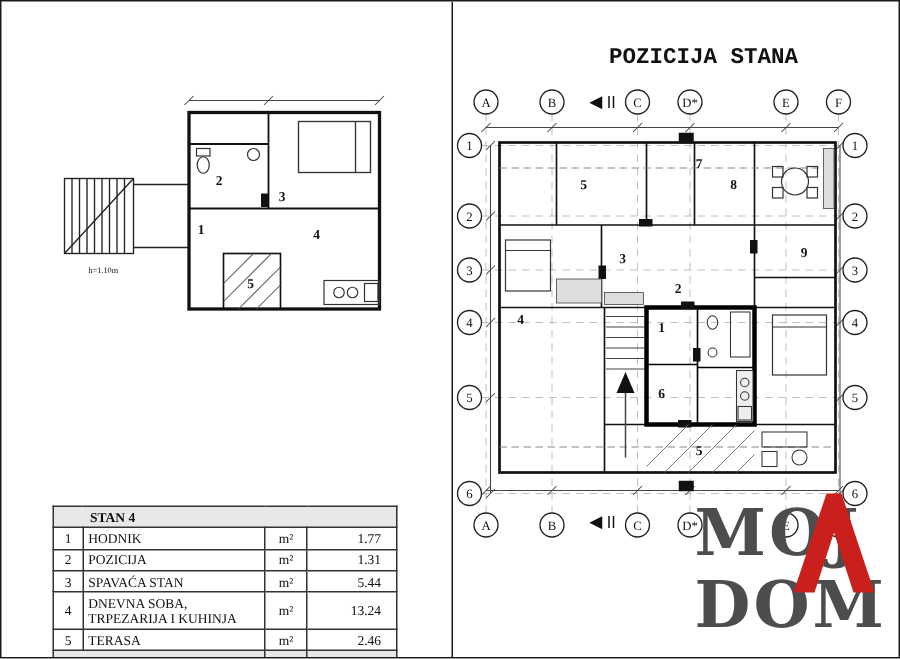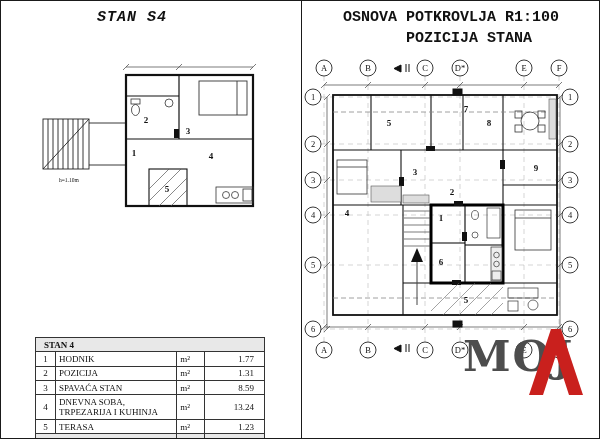--- a/index.html
+++ b/index.html
@@ -37,41 +37,40 @@
   .area-table {
     position:absolute; left:34px; top:336px; width:230px;
     border-collapse:collapse; font-size:9px; line-height:1.15; color:#111;
   }
   .area-table td { border:1px solid #333; padding:1.5px 3px; }
   .c-num  { width:20px; }
   .c-name { width:122px; }
   .c-unit { width:28px; }
   .c-val  { width:60px; }
   .area-table .num { text-align:center; }
-  .area-table .un  { }
+  .area-table .un  { text-align:center; }
   .area-table .vl  { text-align:right; padding-right:10px;margin-top:14px; }
-  .area-table .hdr td { font-weight:bold; background:#e8e8e8; padding-left:8px; }
+  .area-table .hdr td { font-weight:bold; background:#e8e8e8; padding-left:24px; }
   .area-table .total td { font-weight:bold; background:#e8e8e8; }
 
   
   .logo-word1, .logo-word2 {
     position:absolute; left:462px;
     font:700 43px "DejaVu Serif", serif; color:#4d4d4d; letter-spacing:2px; line-height:1;
   }
   .logo-word1 { top:334px; }
   .logo-word2 { top:382px; }
   .logo-roof { position:absolute; left:522px; top:324px; width:66px; height:72px; z-index:5; }
 </style>
 </head>
 <body>
 
 <div class="page">
   <div class="vdivider"></div>
 
-  <div class="plan-title">STAN S4</div>
 
   <svg class="small-plan" viewBox="0 0 250 165">
 
     <g stroke="#222" stroke-width="0.9" fill="none">
       <rect x="12" y="58" width="46" height="50"></rect>
       <line x1="17" y1="58" x2="17" y2="108"></line>
         <line x1="22" y1="58" x2="22" y2="108"></line>
       <line x1="27" y1="58" x2="27" y2="108"></line>
         <line x1="32" y1="58" x2="32" y2="108"></line>
       <line x1="37" y1="58" x2="37" y2="108"></line>
@@ -154,43 +153,42 @@
       <tr>
         <td class="num">2</td>
         <td class="nm">POZICIJA</td>
         <td class="un">m²</td>
         <td class="vl">1.31</td>
       </tr>
       <tr>
         <td class="num">3</td>
         <td class="nm">SPAVAĆA STAN</td>
         <td class="un">m²</td>
-        <td class="vl">8.59</td>
+        <td class="vl">5.44</td>
       </tr>
       <tr>
         <td class="num">4</td>
         <td class="nm">DNEVNA SOBA, TRPEZARIJA I KUHINJA</td>
         <td class="un">m²</td>
         <td class="vl">13.24</td>
       </tr>
       <tr>
         <td class="num">5</td>
         <td class="nm">TERASA</td>
         <td class="un">m²</td>
-        <td class="vl">1.23</td>
+        <td class="vl">2.46</td>
       </tr>
       <tr class="total">
         <td colspan="2">UKUPNO STAN 4</td>
         <td class="un">m²</td>
         <td class="vl">28.48</td>
       </tr>
     </tbody>
   </table>
 
-  <div class="main-title">OSNOVA POTKROVLJA R1:100</div>
   <div class="sub-title">POZICIJA STANA</div>
 
   <svg class="big-plan" viewBox="0 0 296 308">
 
     <g stroke="#aaa" stroke-width="0.5" stroke-dasharray="5 4">
       <line x1="21" y1="21" x2="21" y2="287"></line>
         <line x1="65" y1="21" x2="65" y2="287"></line>
       <line x1="122" y1="21" x2="122" y2="287"></line>
         <line x1="157" y1="21" x2="157" y2="287"></line>
       <line x1="221" y1="21" x2="221" y2="287"></line>
@@ -416,16 +414,17 @@
       <text class="room-num" x="86" y="71">5</text>
       <text class="room-num" x="163" y="248">5</text>
       <text class="room-num" x="138" y="210">6</text>
       <text class="room-num" x="163" y="57">7</text>
       <text class="room-num" x="186" y="71">8</text>
       <text class="room-num" x="233" y="116">9</text>
     </g>
   </svg>
 
   <div class="logo-word1">MOJ</div>
+  <div class="logo-word2">DOM</div>
   <svg class="logo-roof" viewBox="0 0 66 72">
     <polygon points="6,70 28,4 38,4 60,70 46,70 33,30 20,70" fill="#c9201d"></polygon>
   </svg>
 </div>
 
 </body></html>

